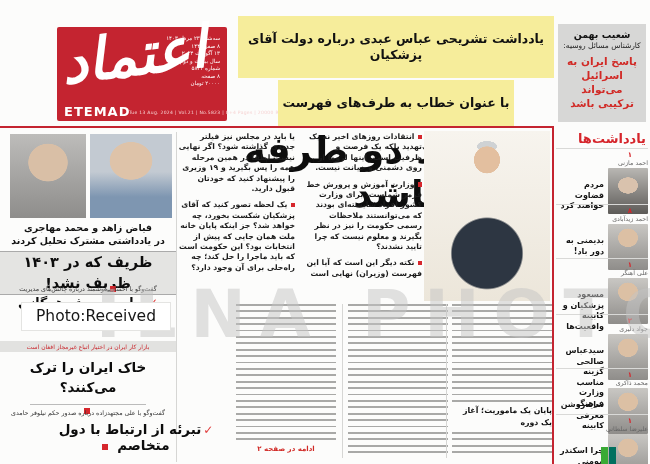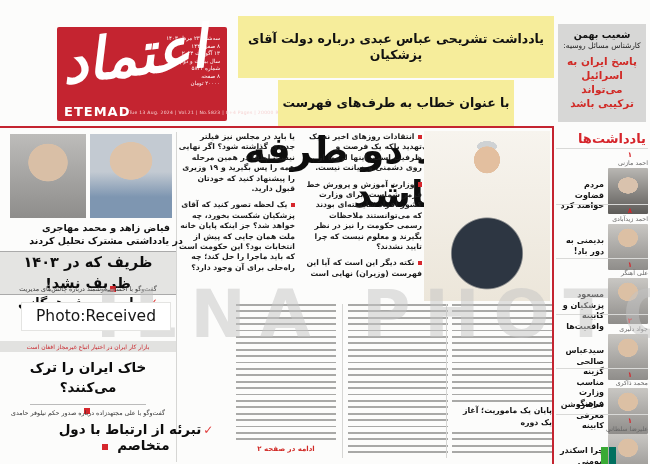--- a/index.html
+++ b/index.html
@@ -39,21 +39,21 @@
   .note-author{font-size:6.3px;color:#666;line-height:8px;margin-bottom:1px;}
   .note-row{display:flex;gap:4px;}
   .note-photo{width:40px;height:46px;flex:none;border-radius:1px;
     background:radial-gradient(ellipse 42% 34% at 50% 30%,#dcc0a4 58%,rgba(0,0,0,0) 60%),linear-gradient(#c9c7c3,#8f8d8a);}
   .note-photo.cleric{background:radial-gradient(ellipse 42% 30% at 50% 38%,#d9c2ad 58%,rgba(0,0,0,0) 60%),linear-gradient(#b9b7b3,#5d5b58);}
   .note-title{font-weight:bold;font-size:8px;line-height:10.5px;color:#151515;padding-top:12px;}
 
   
   .lphoto{top:134px;height:84px;background:radial-gradient(ellipse 44% 38% at 50% 34%,#d9bfa6 58%,rgba(0,0,0,0) 60%),linear-gradient(#bdbcba,#8e8d8b);}
   .lphoto.blue{background:radial-gradient(ellipse 44% 38% at 50% 32%,#dec3a9 58%,rgba(0,0,0,0) 60%),linear-gradient(#c3cad2 45%,#7e96b1 75%);}
-  .lcap{left:18px;top:221px;width:176px;text-align:center;font-weight:bold;font-size:9.5px;line-height:13px;color:#111;}
+  .lcap{left:0;top:221px;width:176px;text-align:center;font-weight:bold;font-size:9.5px;line-height:13px;color:#111;}
   .lhead1{left:0;top:251px;width:176px;background:#e4e4e2;border-top:1px solid #aaa;border-bottom:1px solid #aaa;
     text-align:center;font-weight:bold;font-size:14.5px;line-height:21px;color:#0c0c0c;}
   .marker{width:6px;height:6px;background:#d6262c;display:inline-block;}
   .lkick{width:176px;text-align:center;font-size:6.3px;color:#333;}
   .lhead2{left:0;top:295px;width:176px;text-align:center;font-weight:bold;font-size:12.5px;color:#0c0c0c;}
   .check{color:#e03a3a;font-weight:bold;font-size:12px;margin-left:2px;}
   .band{left:0;top:341px;width:176px;height:11px;background:#e2e2e0;text-align:center;font-size:6px;line-height:11px;color:#c9262c;}
   .lhead3{left:0;top:357px;width:176px;text-align:center;font-weight:bold;font-size:13.5px;line-height:20px;color:#0c0c0c;}
   .ldiv{left:30px;top:404px;width:116px;height:1px;background:#bbb;}
   .lkick4{left:0;top:409px;}

